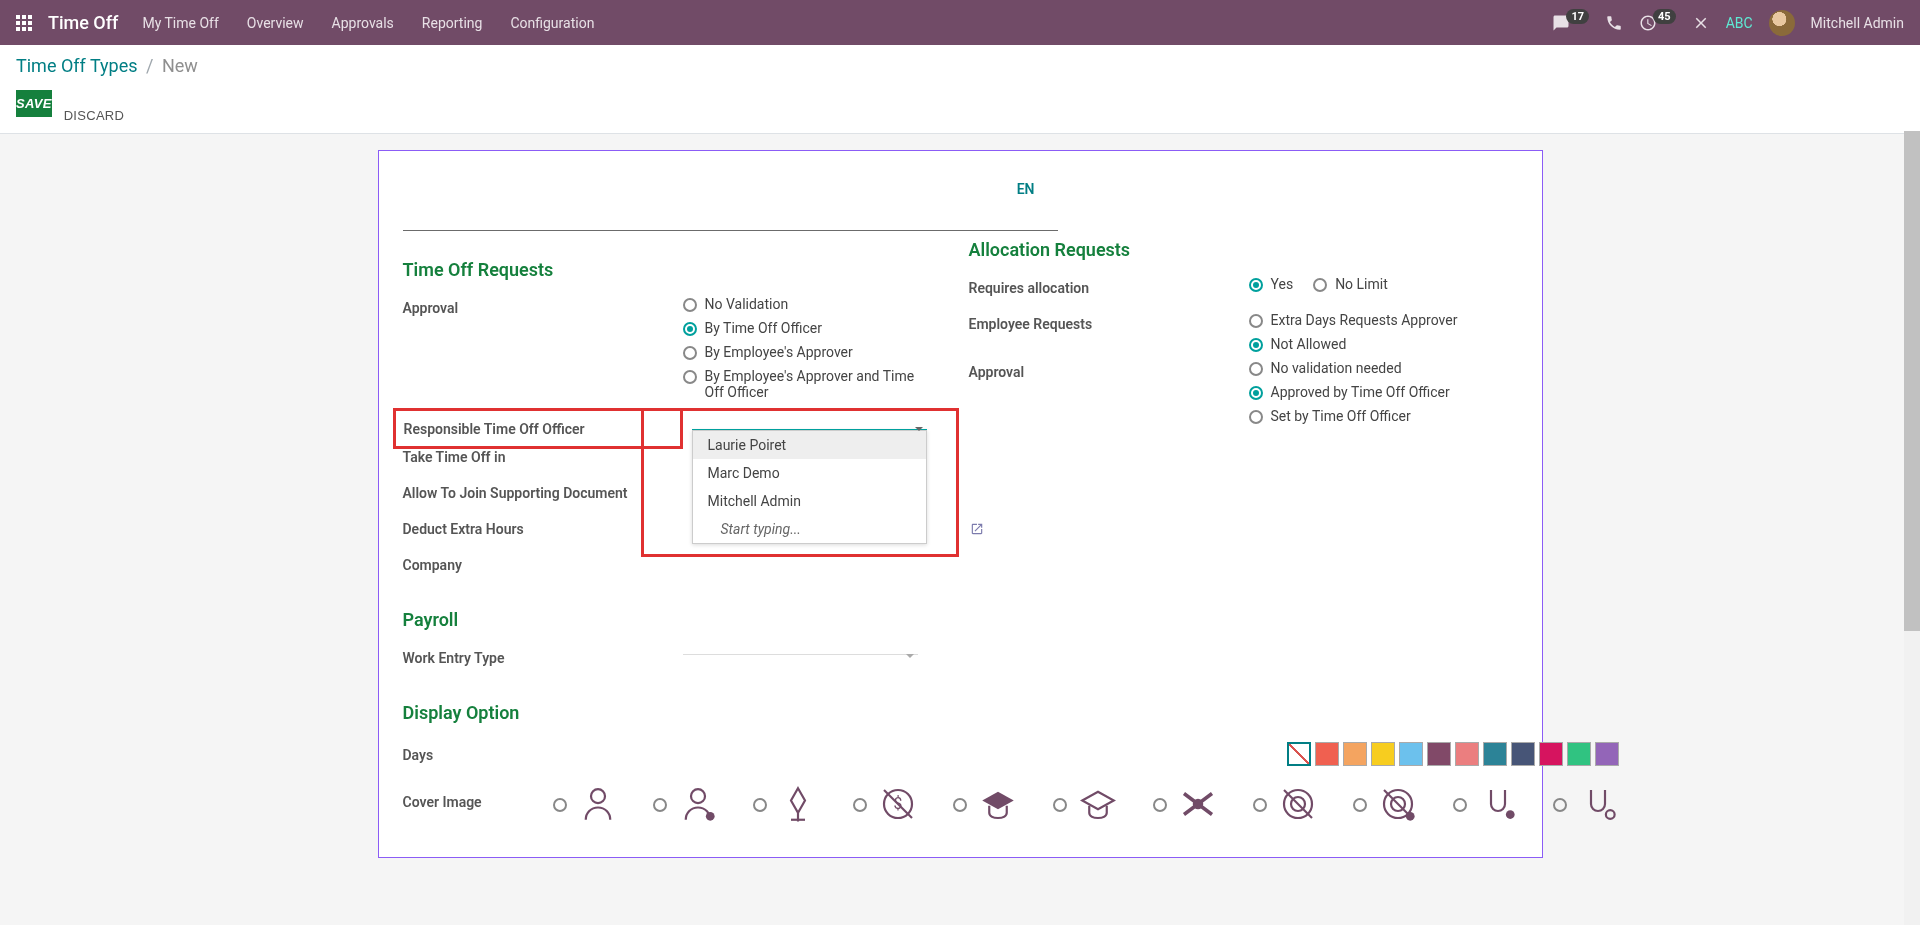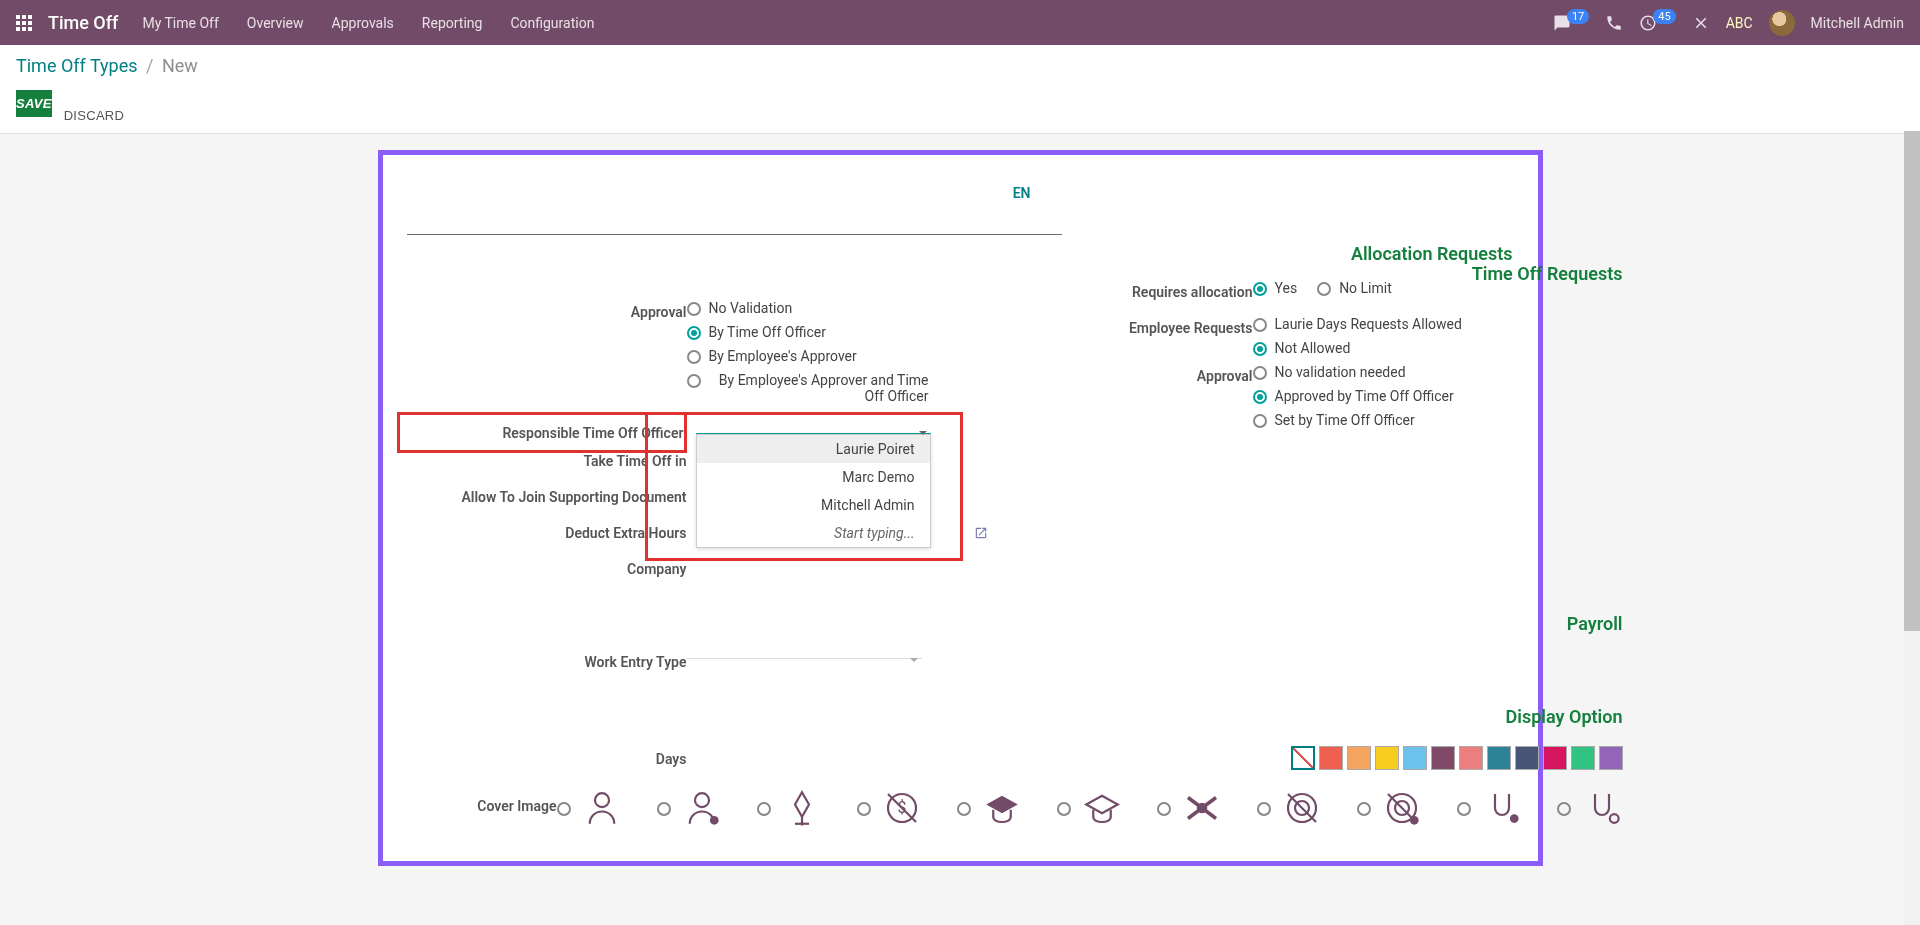--- a/index.html
+++ b/index.html
@@ -8,39 +8,39 @@
 
 .navbar { background: #714B67; height: 45px; display: flex; align-items: center; padding: 0 16px; color: #fff; }
 .navbar-left { display: flex; align-items: center; flex: 1; }
 .apps-icon { display: grid; grid-template-columns: repeat(3, 4px); grid-template-rows: repeat(3, 4px); gap: 2px; margin-right: 16px; cursor: pointer; }
 .apps-icon span { background: #fff; width: 4px; height: 4px; }
 .navbar-title { font-size: 18px; font-weight: 500; margin-right: 24px; }
 .navbar-menu { display: flex; gap: 28px; }
 .navbar-menu-item { color: #e8e0e6; font-size: 14px; cursor: pointer; }
 .navbar-right { display: flex; align-items: center; gap: 16px; }
 .icon-badge { position: relative; display: flex; align-items: center; }
-.badge { background: #3b82f6; color: #fff; font-size: 11px; font-weight: 400; padding: 1px 5px; border-radius: 9px; margin-left: -4px; position: relative; top: -6px; }
+.badge { background: #404040; color: #fff; font-size: 11px; font-weight: 700; padding: 1px 5px; border-radius: 9px; margin-left: -4px; position: relative; top: -6px; }
 .nav-icon { width: 18px; height: 18px; fill: #e8e0e6; cursor: pointer; }
-.abc-text { color: #fef9c3; font-size: 14px; }
+.abc-text { color: #5eead4; font-size: 14px; }
 .avatar { width: 26px; height: 26px; border-radius: 50%; background: #c49a6c; background-image: radial-gradient(circle at 40% 35%, #e8c8a0 30%, #8a6a3a 31%); }
 .user-name { color: #e8e0e6; font-size: 14px; }
 
 
 .control-panel { background: #fff; padding: 10px 16px; border-bottom: 1px solid #dee2e6; }
 .breadcrumb { font-size: 18px; margin-bottom: 8px; }
 .breadcrumb-link { color: #017e84; cursor: pointer; }
 .breadcrumb-sep { color: #9fa7ad; margin: 0 4px; }
 .breadcrumb-current { color: #8f8f8f; }
 .action-buttons { display: flex; align-items: center; gap: 12px; }
 .btn-primary { background: #15803d; color: #fff; border: none; padding: 6px 0; font-size: 13px; font-weight: 600; letter-spacing: 0.3px; cursor: pointer; font-style: italic; }
 .btn-secondary { background: none; border: none; color: #555; font-size: 13px; font-weight: 500; letter-spacing: 0.3px; cursor: pointer; margin-top: 24px; }
 
 
 .form-container { padding: 16px 0; display: flex; justify-content: center; }
-.sheet { background: #fff; border: 5px solid #8b5cf6; width: 1165px; padding: 24px 24px 24px 24px; position: relative; text-align: right; }
+.sheet { background: #fff; border: 1px solid #8b5cf6; width: 1165px; padding: 24px 24px 24px 24px; position: relative; }
 .en-tag { color: #017e84; font-weight: 600; font-size: 14px; position: absolute; right: 507px; top: 30px; cursor: pointer; }
 .title-underline { border-bottom: 1px solid #6b6b6b; width: 655px; height: 1px; margin-top: 55px; margin-bottom: 28px; }
 
 
 .form-grid { display: flex; gap: 60px; }
 .form-col { flex: 1; }
 .section-title { font-size: 18px; font-weight: 600; color: #15803d; margin-bottom: 16px; }
 .field-row { display: flex; align-items: flex-start; margin-bottom: 8px; min-height: 28px; }
 .field-label { width: 280px; font-weight: 600; font-size: 14px; color: #555; padding-top: 4px; }
 .field-value { flex: 1; }
@@ -364,21 +364,21 @@
                 <span>No Limit</span>
               </div>
           </div>
         </div>
 
         <div class="field-row">
           <div class="field-label">Employee Requests</div>
           <div class="field-value radio-group">
             <div class="radio-option">
                 <span class="radio-circle"></span>
-                <span>Laurie Days Requests Allowed</span>
+                <span>Extra Days Requests Approver</span>
               </div>
             <div class="radio-option">
                 <span class="radio-circle checked"></span>
                 <span>Not Allowed</span>
               </div>
           </div>
         </div>
 
         <div class="field-row" style="margin-top:8px;">
           <div class="field-label">Approval</div>

